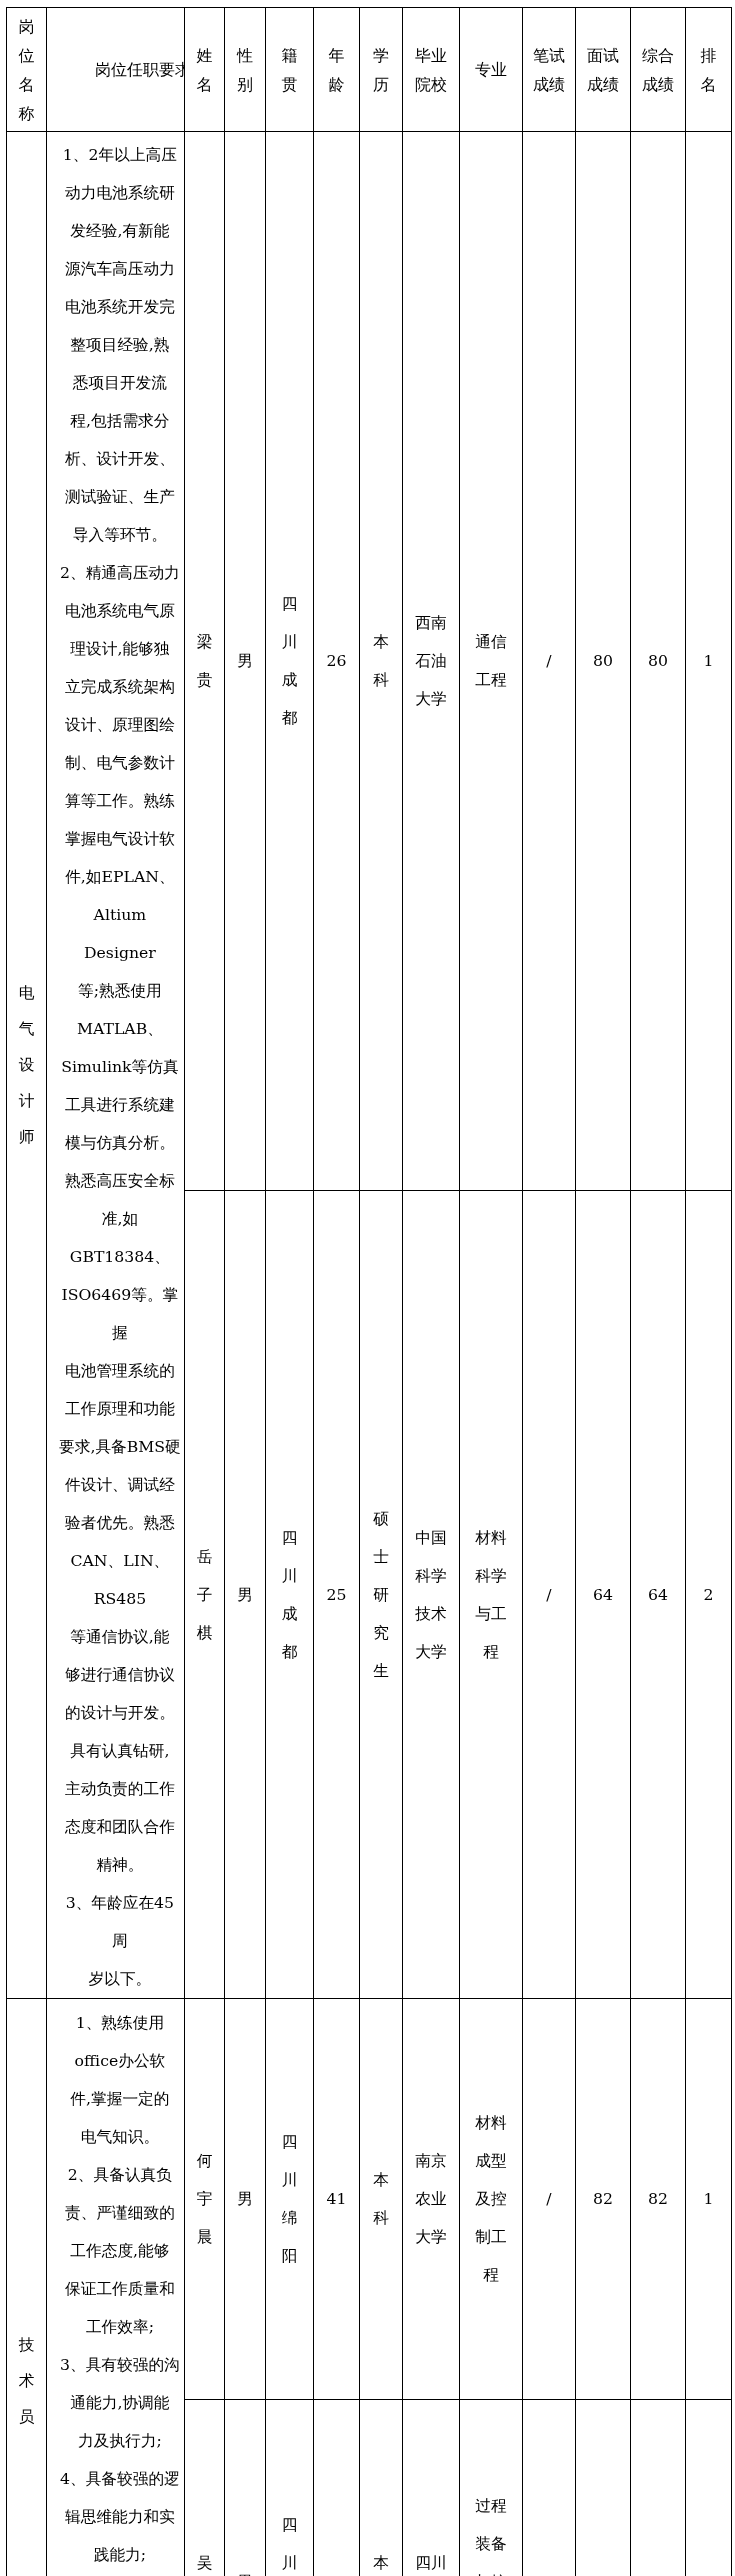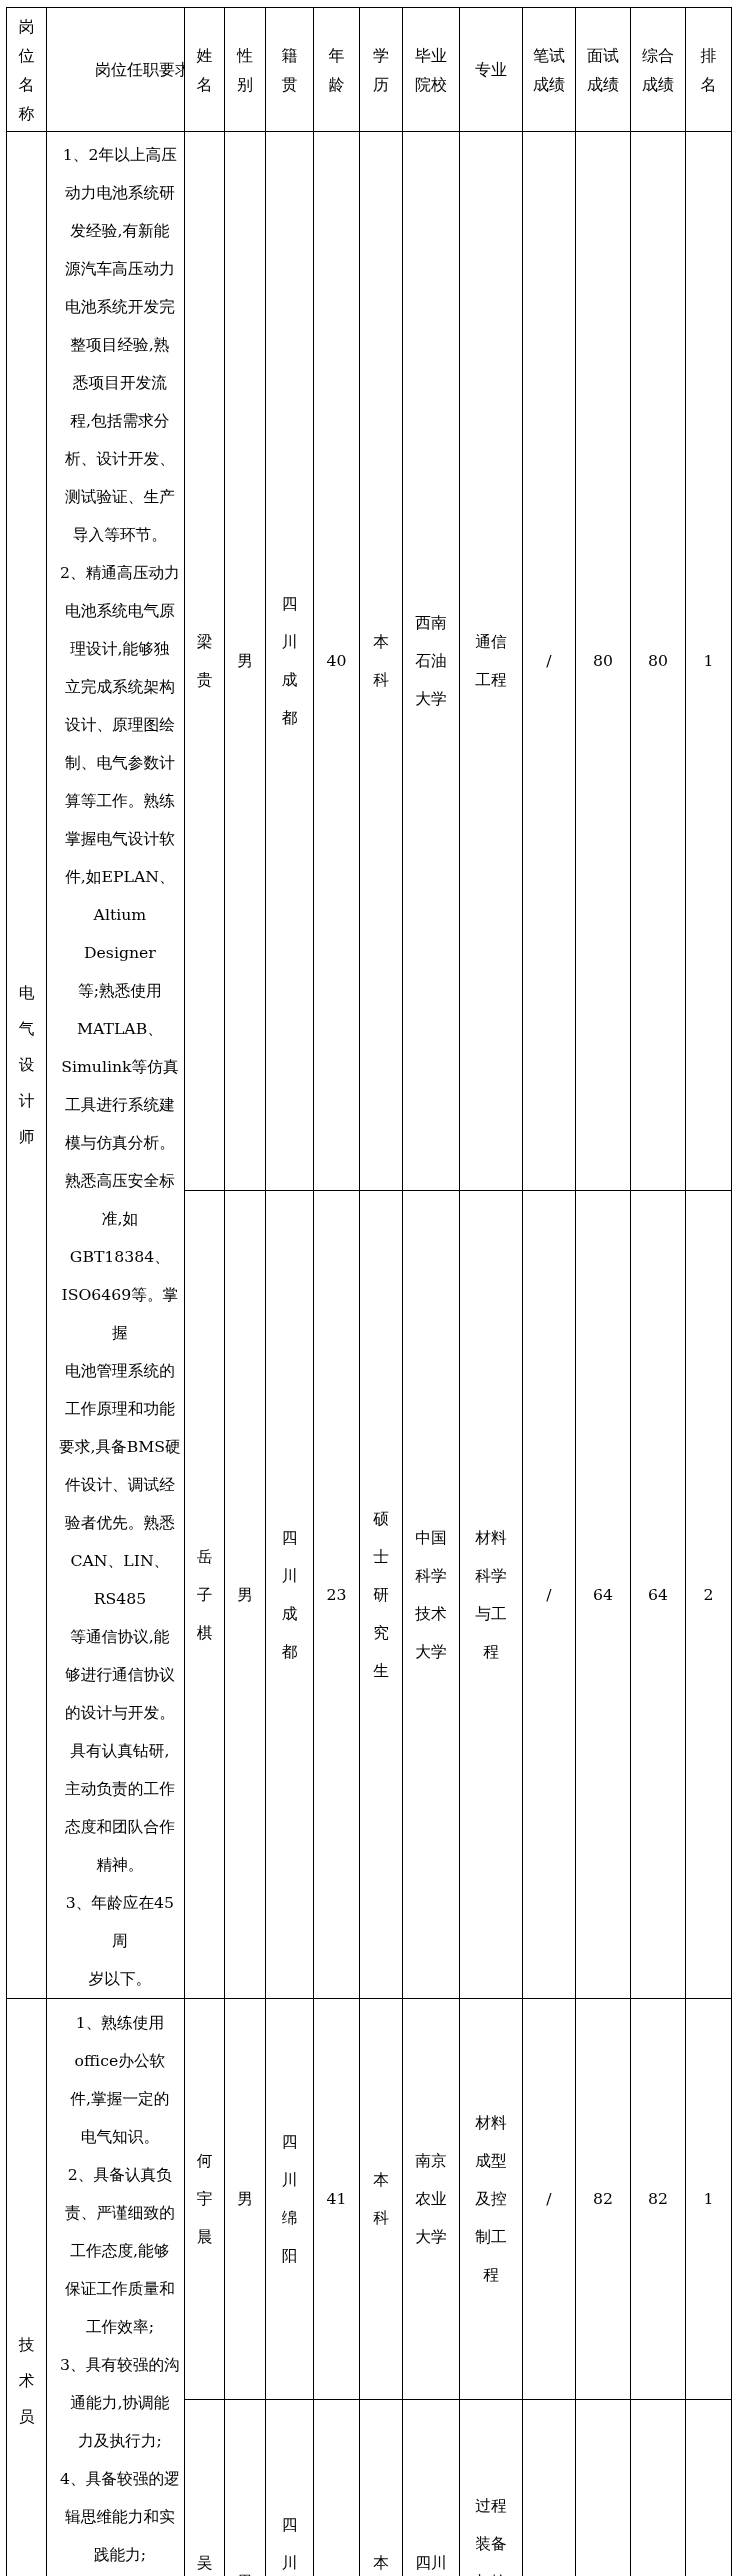--- a/index.html
+++ b/index.html
@@ -153,21 +153,21 @@
 精神。
 3、年龄应在45周
 岁以下。</td>
     <td>梁
 贵</td>
     <td>男</td>
     <td>四
 川
 成
 都</td>
-    <td>40</td>
+    <td>26</td>
     <td>本
 科</td>
     <td>西南
 石油
 大学</td>
     <td>通信
 工程</td>
     <td>/</td>
     <td>80</td>
     <td>80</td>
@@ -176,21 +176,21 @@
 
   <tr style="height:742px">
     <td>岳
 子
 棋</td>
     <td>男</td>
     <td>四
 川
 成
 都</td>
-    <td>23</td>
+    <td>25</td>
     <td>硕
 士
 研
 究
 生</td>
     <td>中国
 科学
 技术
 大学</td>
     <td>材料

